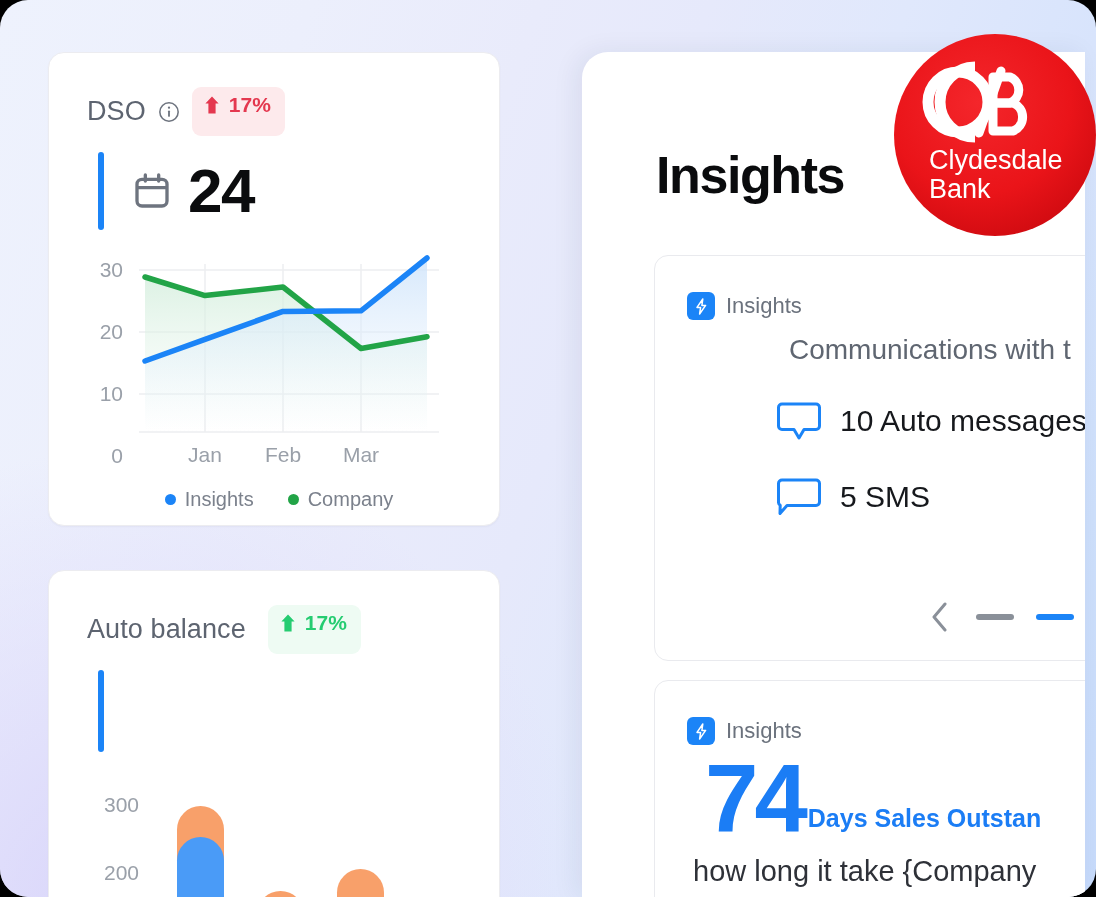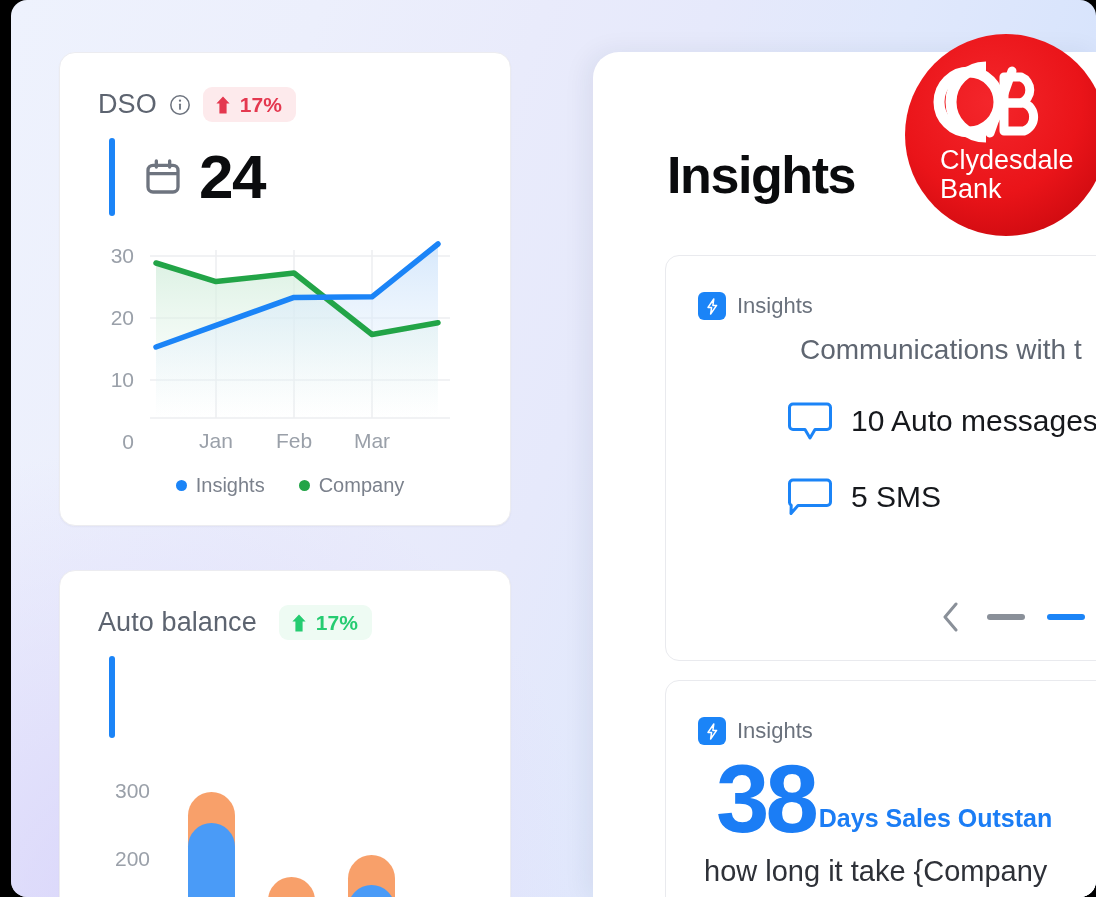--- a/index.html
+++ b/index.html
@@ -6,32 +6,31 @@
   html, body {
     width: 1096px; height: 897px;
     background: #000;
     font-family: "Liberation Sans", sans-serif;
     overflow: hidden;
   }
 
   
   #app {
     position: absolute; inset: 0;
-    border-radius: 16px;
+    border-radius: 28px;
     overflow: hidden;
     background: linear-gradient(110deg,
         #eef2fd 0%,
         #eceffc 22%,
         #e9ebfb 38%,
         #e6e9fb 50%,
         #e0e8fc 64%,
         #d8e4fc 78%,
         #cddffb 90%,
         #c6dafb 100%);
-    margin-left: 11px;
   }
   
   #app::after {
     content: "";
     position: absolute; left: -120px; bottom: -260px;
     width: 700px; height: 700px;
     background: radial-gradient(circle at 35% 65%, rgba(214,209,250,.85) 0%, rgba(222,219,251,.45) 45%, rgba(232,234,252,0) 72%);
     pointer-events: none;
   }
 
@@ -47,21 +46,21 @@
   }
   .card-dso { height: 474px; padding: 34px 28px 0 38px; }
   .card-balance { margin-top: 44px; height: 400px; padding: 34px 28px 0 38px; }
 
   .stat-head { display: flex; align-items: center; gap: 12px; }
   .stat-label { font-size: 27px; color: #5d6470; letter-spacing: .1px; }
   .info-icon { width: 22px; height: 22px; flex: none; }
 
   .trend-pill {
     display: inline-flex; align-items: center; gap: 9px;
-    border-radius: 9px; padding: 6px 14px 5px 12px;
+    border-radius: 9px; padding: 6px 14px 19px 12px;
     font-size: 21px; font-weight: 700;
   }
   .trend-pill.up-red   { background: #fdeaec; color: #e4384f; }
   .trend-pill.up-green { background: #eefbf3; color: #25cc71; }
   .arrow-up { width: 16px; height: 20px; flex: none; }
 
   .value-row {
     display: flex; align-items: center; gap: 16px;
     margin-top: 16px; padding-left: 11px;
     position: relative;
@@ -315,21 +314,21 @@
       <div class="insight-tag">
         <span class="bolt-badge">
           <svg width="15" height="17" viewBox="0 0 15 17">
             <path d="M8.8 1 L3 9.4 L6.6 9.4 L5.6 16 L11.6 7.4 L7.9 7.4 Z" fill="none" stroke="#fff" stroke-width="1.5" stroke-linejoin="round"></path>
           </svg>
         </span>
         <span class="tag-text">Insights</span>
       </div>
 
       <div class="dso-line">
-        <span class="dso-number">38</span>
+        <span class="dso-number">74</span>
         <span class="dso-caption">Days Sales Outstan</span>
       </div>
 
       <div class="dso-sub">how long it take {Company</div>
     </div>
   </div>
 
   <svg class="bank-logo" viewBox="0 0 204 204">
     <defs>
       <radialGradient id="logoGrad" cx="42%" cy="34%" r="78%">

